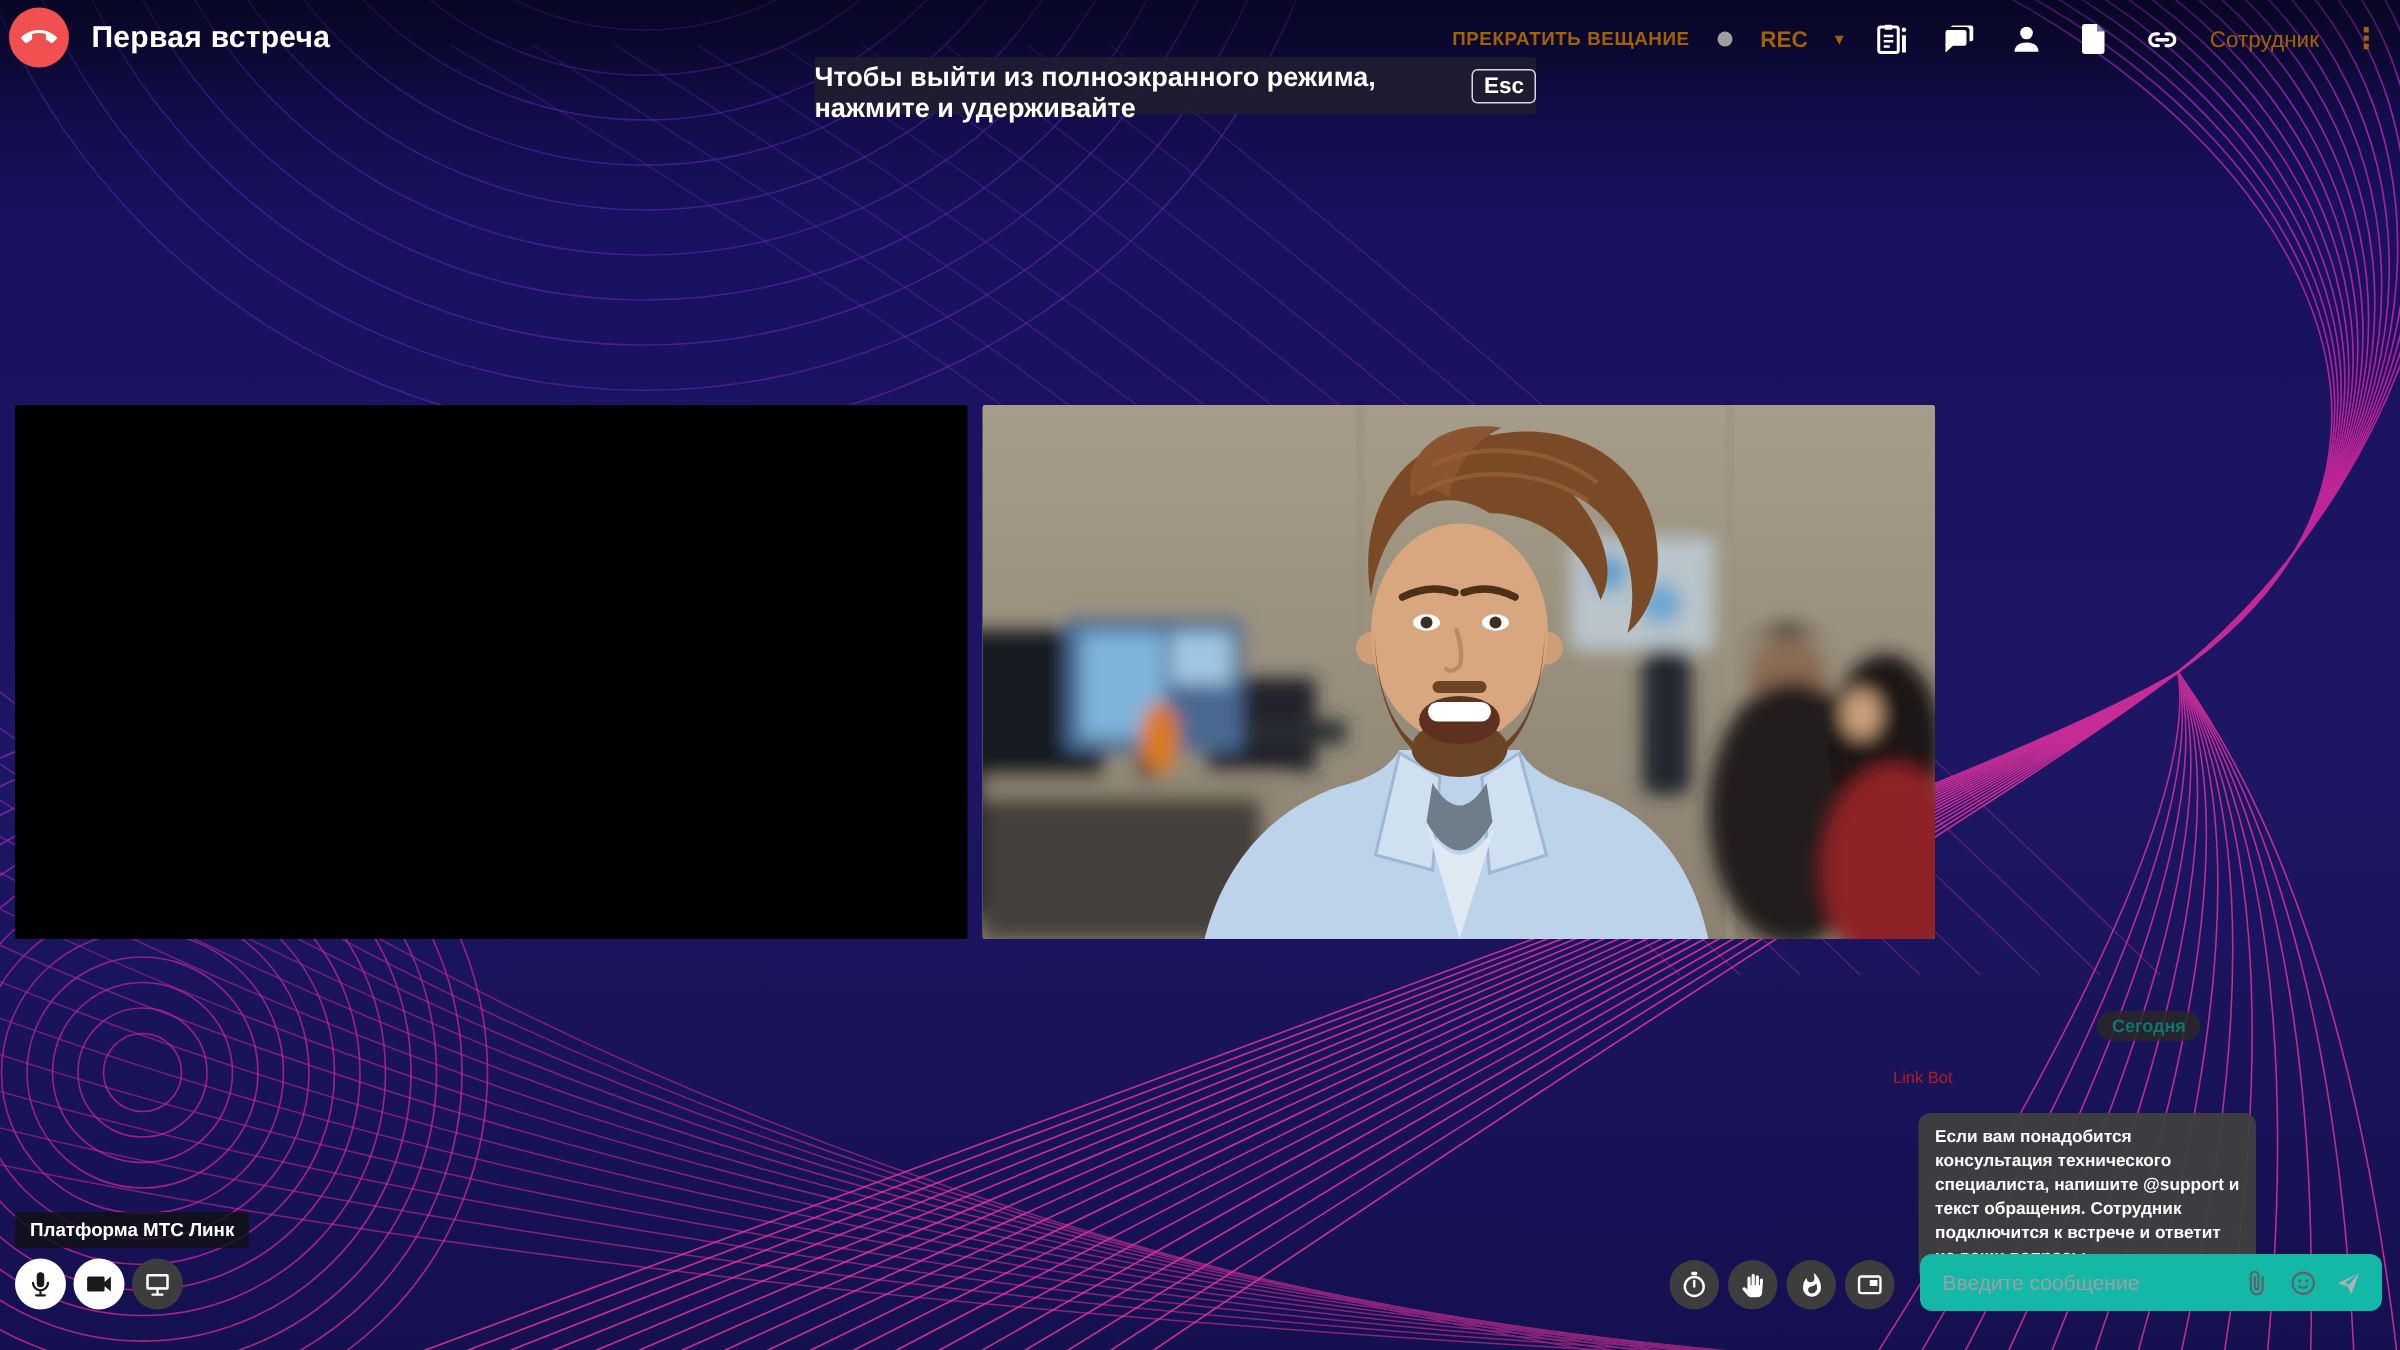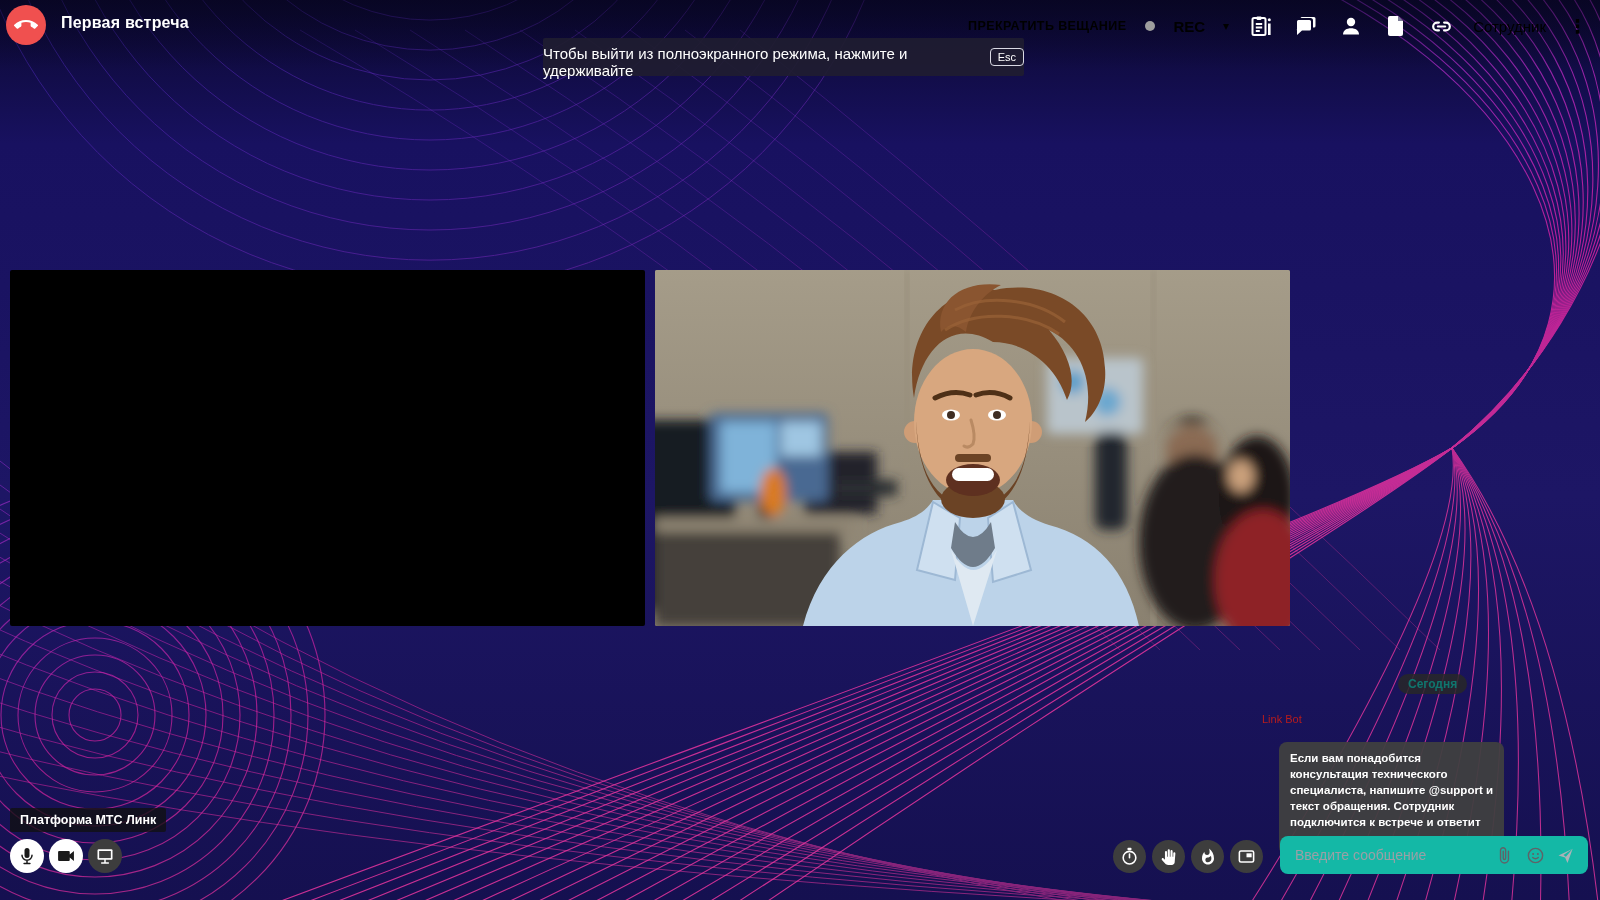--- a/index.html
+++ b/index.html
@@ -8,35 +8,35 @@
     font-family:"Liberation Sans","DejaVu Sans",sans-serif;
     background:linear-gradient(180deg,#0b0830 0%,#181160 16%,#1d1665 55%,#151050 100%);
   }
   .abs{position:absolute;}
   #waves{position:absolute;left:0;top:0;width:1600px;height:900px;}
   .topfade{left:0;top:0;width:1600px;height:70px;
     background:linear-gradient(180deg,rgba(6,4,26,.55),rgba(6,4,26,0));}
   
   .hangup-btn{left:6px;top:5px;width:40px;height:40px;border-radius:50%;
     background:#f0504f;display:flex;align-items:center;justify-content:center;cursor:pointer;}
-  .meeting-title{left:61px;top:14px;color:#fff;font-size:16px;font-weight:bold;letter-spacing:.2px;text-align:right;}
-  .header-right{right:10px;top:0;height:52px;display:flex;align-items:center;gap:19px;color:#000000;}
+  .meeting-title{left:61px;top:14px;color:#fff;font-size:20px;font-weight:bold;letter-spacing:.2px;text-align:right;}
+  .header-right{right:10px;top:0;height:52px;display:flex;align-items:center;gap:19px;color:#a16207;}
   .stop-broadcast{font-size:12.5px;font-weight:bold;letter-spacing:.4px;cursor:pointer;white-space:nowrap;}
   .rec-group{display:flex;align-items:center;gap:18px;cursor:pointer;}
   .rec-dot{width:10px;height:10px;border-radius:50%;background:#9e9e9e;}
   .rec-label{font-size:15px;font-weight:bold;}
   .rec-caret{font-size:12px;line-height:1;}
   .hicon{width:26px;height:26px;display:flex;align-items:center;justify-content:center;cursor:pointer;}
   .support-label{font-size:15px;cursor:pointer;}
   .kebab{font-size:19px;font-weight:bold;cursor:pointer;padding:0 3px;letter-spacing:0;}
   
   .toast{left:543px;top:38px;width:481px;height:38px;background:rgba(31,29,48,.93);
     border-radius:2px;display:flex;align-items:center;justify-content:center;gap:10px;color:#fff;}
-  .toast-text{font-size:15px;font-weight:normal;margin-top:10px;}
-  .esc-key{border:1.5px solid #d9d9e4;border-radius:4px;padding:2px 7px;font-size:11px;font-weight:normal;}
+  .toast-text{font-size:18px;font-weight:bold;margin-top:10px;}
+  .esc-key{border:1.5px solid #d9d9e4;border-radius:4px;padding:2px 7px;font-size:15px;font-weight:bold;}
   
   .tile{top:270px;width:635px;height:356px;border-radius:2px;overflow:hidden;}
   .tile-left{left:10px;background:#000;}
   .tile-right{left:655px;background:#8f8674;}
   
   .platform-label{left:10px;top:808px;background:rgba(17,17,17,.78);color:#fff;
     font-size:12.5px;font-weight:bold;padding:5px 10px;border-radius:2px;}
   .ctl-row{display:flex;align-items:center;gap:5px;}
   .bl-controls{left:10px;top:839px;}
   .cbtn{width:34px;height:34px;border-radius:50%;display:flex;align-items:center;justify-content:center;cursor:pointer;}

